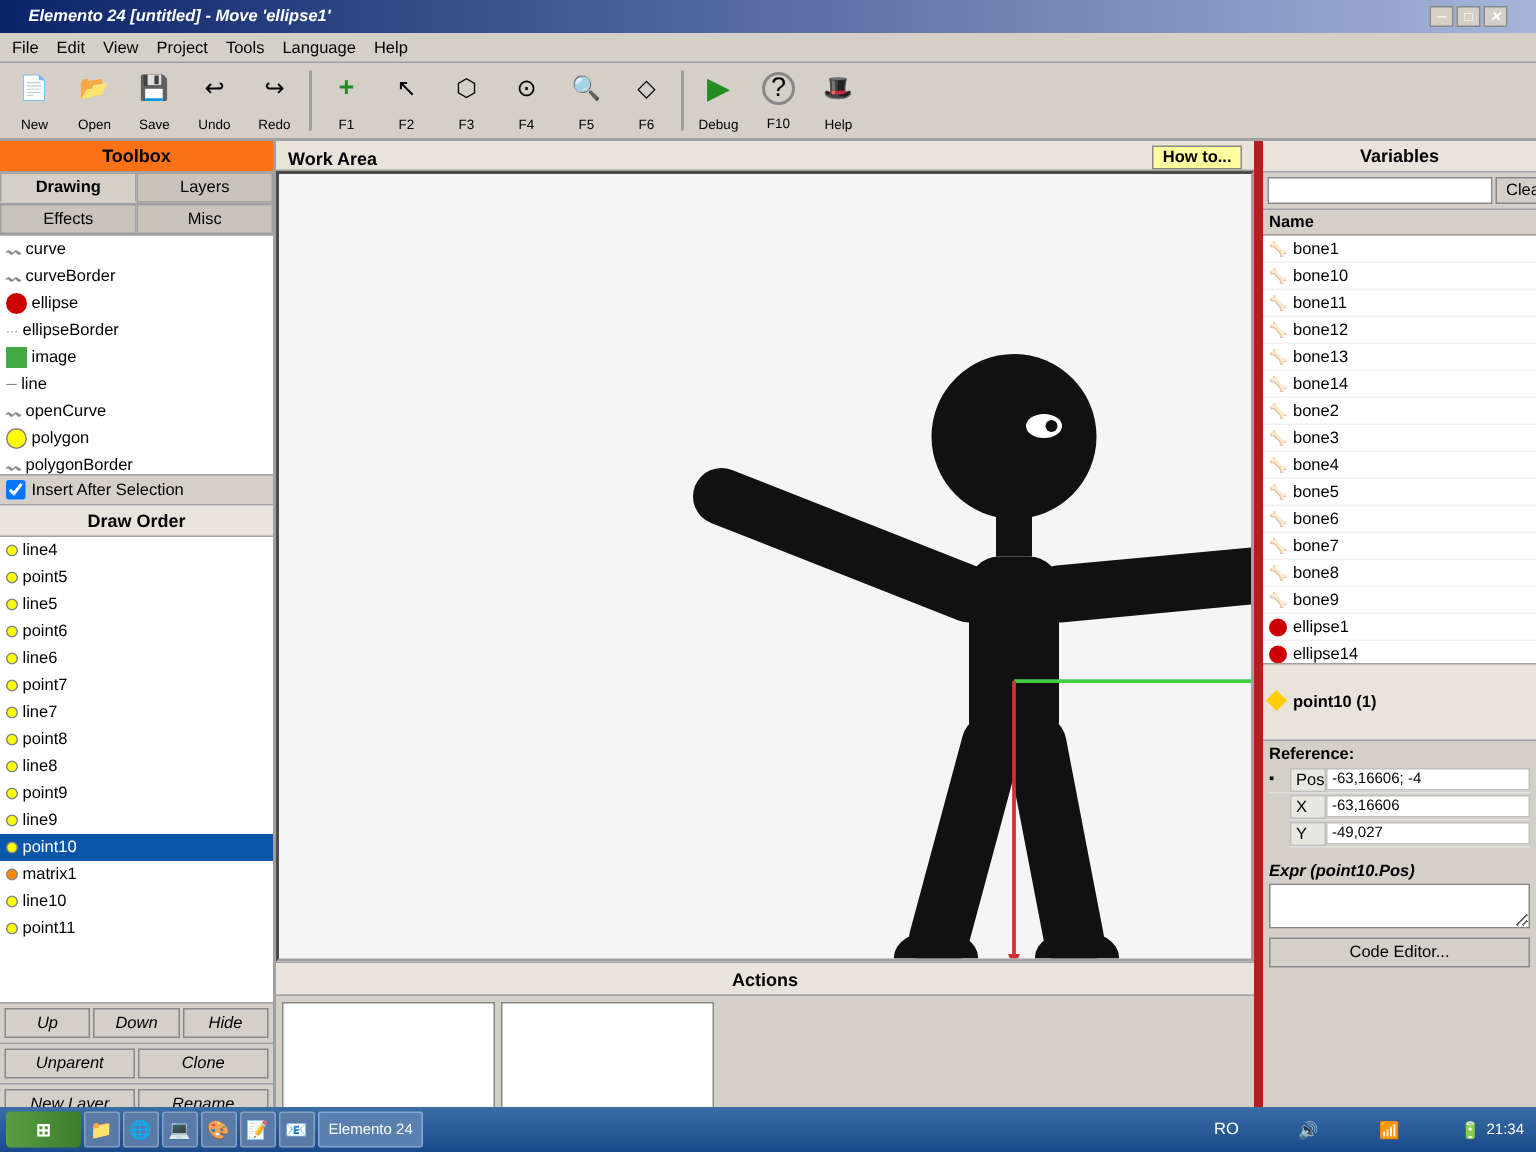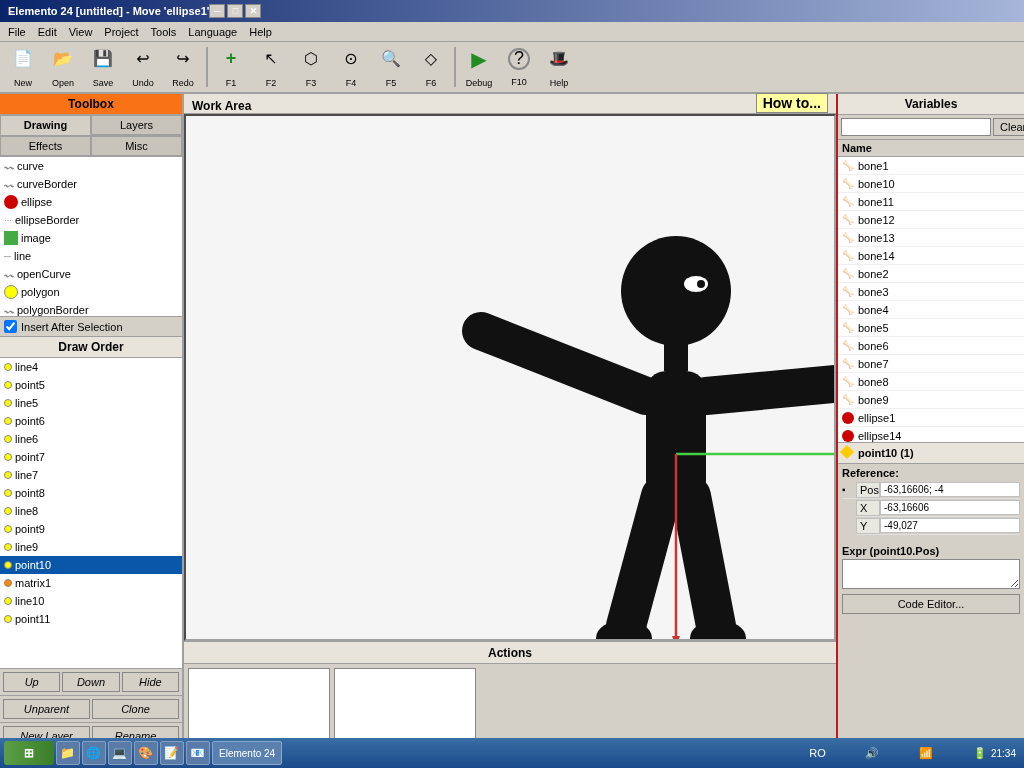--- a/index.html
+++ b/index.html
@@ -4,25 +4,26 @@
   <style>
     * { margin: 0; padding: 0; box-sizing: border-box; }
     body { width: 1024px; height: 768px; overflow: hidden; font-family: 'Segoe UI', Tahoma, Arial, sans-serif; font-size: 11px; background: #d4d0c8; }
 
     
     #titlebar {
       height: 22px;
       background: linear-gradient(to right, #0a246a, #a6b5d9);
       display: flex;
       align-items: center;
-      justify-content: flex-start;
-      padding: 0 8px;
+      justify-content: space-between;
+      padding: 0 19px;
       color: white;
       font-size: 11px;
       font-weight: bold;
+      font-style: italic;
     }
     #titlebar-controls { display: flex; gap: 2px; }
     .title-btn {
       width: 16px; height: 14px;
       background: #d4d0c8;
       border: 1px solid #888;
       font-size: 9px;
       display: flex; align-items: center; justify-content: center;
       cursor: pointer;
     }
@@ -216,21 +217,21 @@
       padding: 0 8px;
       border-bottom: 1px solid #a0a0a0;
       font-size: 12px;
       font-weight: bold;
     }
     #how-to-btn {
       background: #ffffa0;
       border: 1px solid #888;
       padding: 1px 6px;
       cursor: pointer;
-      font-size: 14px;
+      font-size: 11px;
     }
 
     #canvas-area {
       flex: 1;
       background: #f0f0f0;
       border: 2px inset #a0a0a0;
       position: relative;
       overflow: hidden;
     }
 
@@ -281,21 +282,21 @@
       width: 142px;
       height: 95px;
       background: white;
       border: 1px solid #888;
     }
 
     
     #right-panel {
       width: 188px;
       background: #d4d0c8;
-      border-left: 2px solid #b91c1c;
+      border-left: 6px solid #b91c1c;
       display: flex;
       flex-direction: column;
     }
     #variables-header {
       background: #e8e4dc;
       text-align: center;
       padding: 3px;
       font-weight: bold;
       border-bottom: 1px solid #a0a0a0;
       font-size: 12px;
@@ -353,21 +354,21 @@
     .var-icon-bone {
       background: transparent;
       border: none;
       font-size: 10px;
     }
     .var-icon-red { background: #cc0000; }
 
     #point10-row {
       display: flex;
       align-items: flex-start;
-      padding: 4px 4px;
+      padding: 19px 4px;
       border-top: 1px solid #a0a0a0;
       border-bottom: 1px solid #a0a0a0;
       background: #e8e4dc;
     }
     .point10-diamond {
       width: 10px; height: 10px;
       background: #ffcc00;
       transform: rotate(45deg);
       margin-right: 6px;
     }
@@ -386,21 +387,21 @@
     }
     .ref-expand { width: 12px; font-size: 10px; margin-right: 2px; cursor: pointer; }
     .ref-key { width: 24px; background: #e8e8e0; padding: 1px 3px; border: 1px solid #c0c0c0; }
     .ref-value { flex: 1; padding: 1px 3px; background: white; border: 1px solid #c0c0c0; font-size: 10px; }
     .ref-x { margin-left: 14px; }
 
     #expr-section {
       padding: 3px 4px;
       margin-top: 4px;
     }
-    #expr-label { font-size: 11px; font-weight: bold; margin-bottom: 2px; }
+    #expr-label { font-size: 11px; font-weight: bold; margin-bottom: 2px; font-style: italic; }
     #expr-input {
       width: 100%;
       height: 30px;
       border: 1px solid #888;
       background: white;
       margin-bottom: 3px;
     }
     #code-editor-btn {
       width: 100%;
       padding: 3px;

